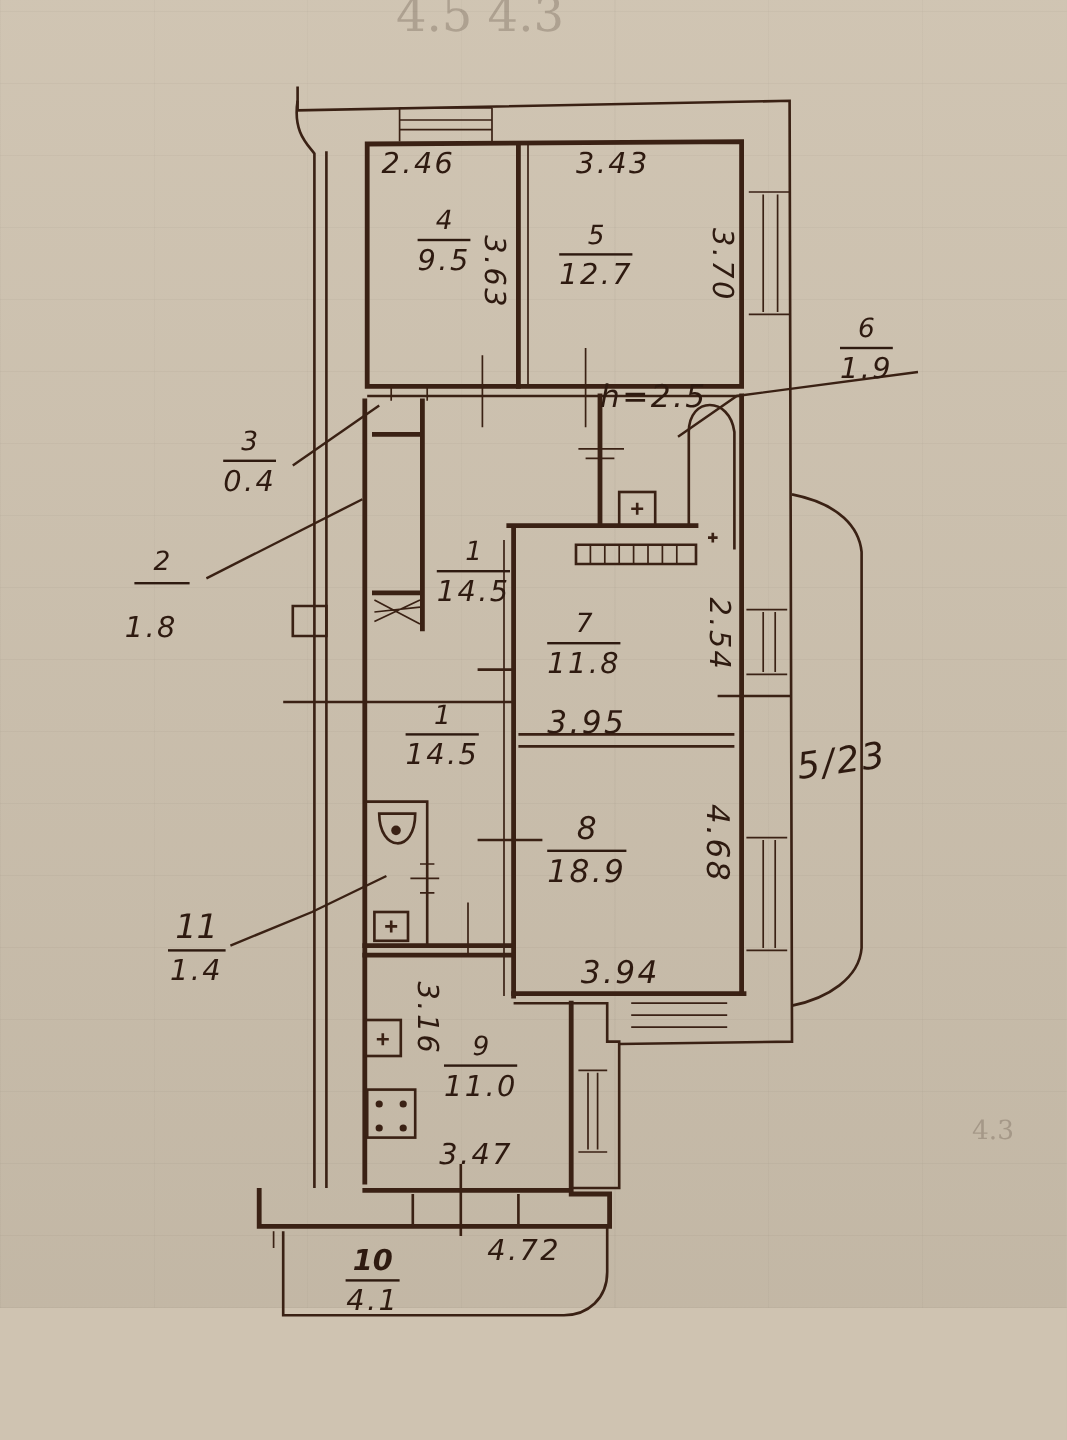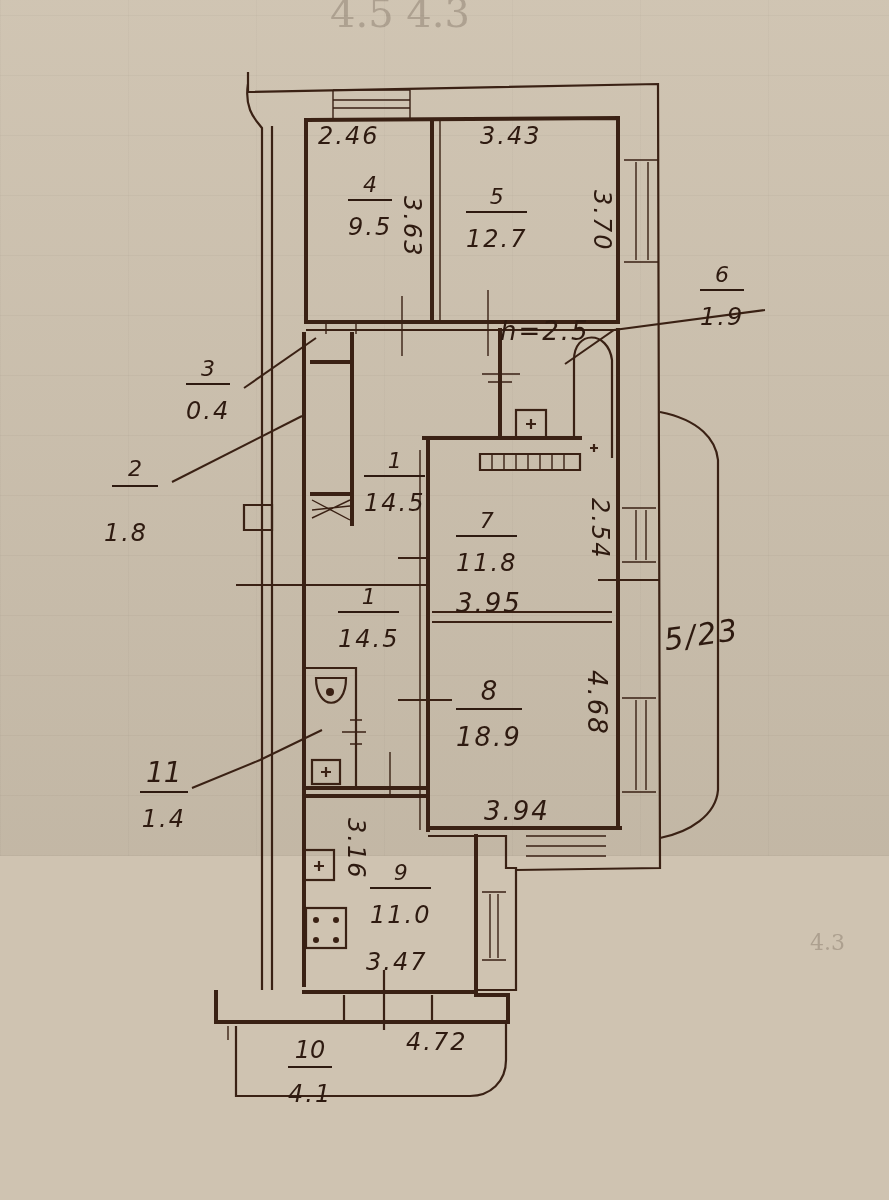--- a/index.html
+++ b/index.html
@@ -2,41 +2,41 @@
 <html><head>
 <meta charset="utf-8">
 <style>
   html, body { margin: 0; padding: 0; }
   body {
     width: 889px; height: 1200px; overflow: hidden;
     background: #cfc3b1;
     font-family: "DejaVu Sans", sans-serif;
   }
   #sheet {
-    position: relative; width: 889px; height: 856px;
+    position: relative; width: 889px; height: 1090px;
     background:
       linear-gradient(180deg, rgba(255,255,255,0.06) 0%, rgba(0,0,0,0.05) 100%),
       repeating-linear-gradient(0deg, rgba(120,110,95,0.07) 0 1px, transparent 1px 60px),
       repeating-linear-gradient(90deg, rgba(120,110,95,0.05) 0 1px, transparent 1px 128px),
       #cdc1ae;
   }
   svg { position: absolute; left: 0; top: 0; }
   .wall { stroke: #3a2114; stroke-width: 4; fill: none; stroke-linecap: square; }
   .thin { stroke: #3a2114; stroke-width: 2.2; fill: none; }
   .hair { stroke: #3a2114; stroke-width: 1.4; fill: none; }
   .leader { stroke: #3a2114; stroke-width: 2; fill: none; }
   .lbl {
     position: absolute; color: #2e1a10;
     font-family: "DejaVu Sans", sans-serif; font-style: italic;
     font-size: 24px; line-height: 1; white-space: nowrap;
     letter-spacing: 2px;
   }
   .frac { position: absolute; text-align: center; color: #2e1a10; font-style: italic; font-family: "DejaVu Sans", sans-serif; }
   .frac .num { display: block; font-size: 22px; padding: 0 6px 2px; border-bottom: 2.5px solid #2e1a10; }
-  .frac .den { display: block; font-size: 24px; padding-top: 12px; letter-spacing: 2px; }
+  .frac .den { display: block; font-size: 24px; padding-top: 2px; letter-spacing: 2px; }
   .vert { transform-origin: left top; transform: rotate(90deg); }
   .faint { position: absolute; color: rgba(70,55,45,0.25); font-size: 40px; font-family: "DejaVu Serif", serif; }
 </style>
 </head>
 <body>
 
 <div id="sheet">
 
   <div class="faint" style="left:330px;top:-10px;">4.5 4.3</div>
   <div class="faint" style="left:810px;top:930px;font-size:22px;">4.3</div>
@@ -156,21 +156,21 @@
   </div>
   <div class="frac" style="left:140px;top:756px;">
     <span class="num" style="font-size:28px;">11</span>
     <span class="den">1.4</span>
   </div>
   <div class="frac" style="left:370px;top:860px;">
     <span class="num">9</span>
     <span class="den">11.0</span>
   </div>
   <div class="frac" style="left:288px;top:1036px;">
-    <span class="num" style="font-size:24px;font-weight:normal;">10</span>
+    <span class="num" style="font-size:24px;font-weight:bold;">10</span>
     <span class="den">4.1</span>
   </div>
 
   <div class="lbl" style="left:664px;top:620px;font-size:30px;transform:rotate(-8deg);">5/23</div>
 
   <div class="lbl" style="left:318px;top:124px;font-style:italic;">2.46</div>
   <div class="lbl" style="left:480px;top:124px;">3.43</div>
   <div class="lbl vert" style="left:424px;top:196px;">3.63</div>
   <div class="lbl vert" style="left:614px;top:190px;">3.70</div>
   <div class="lbl" style="left:500px;top:286px;font-size:26px;margin-top:32px;">h=2.5</div>

